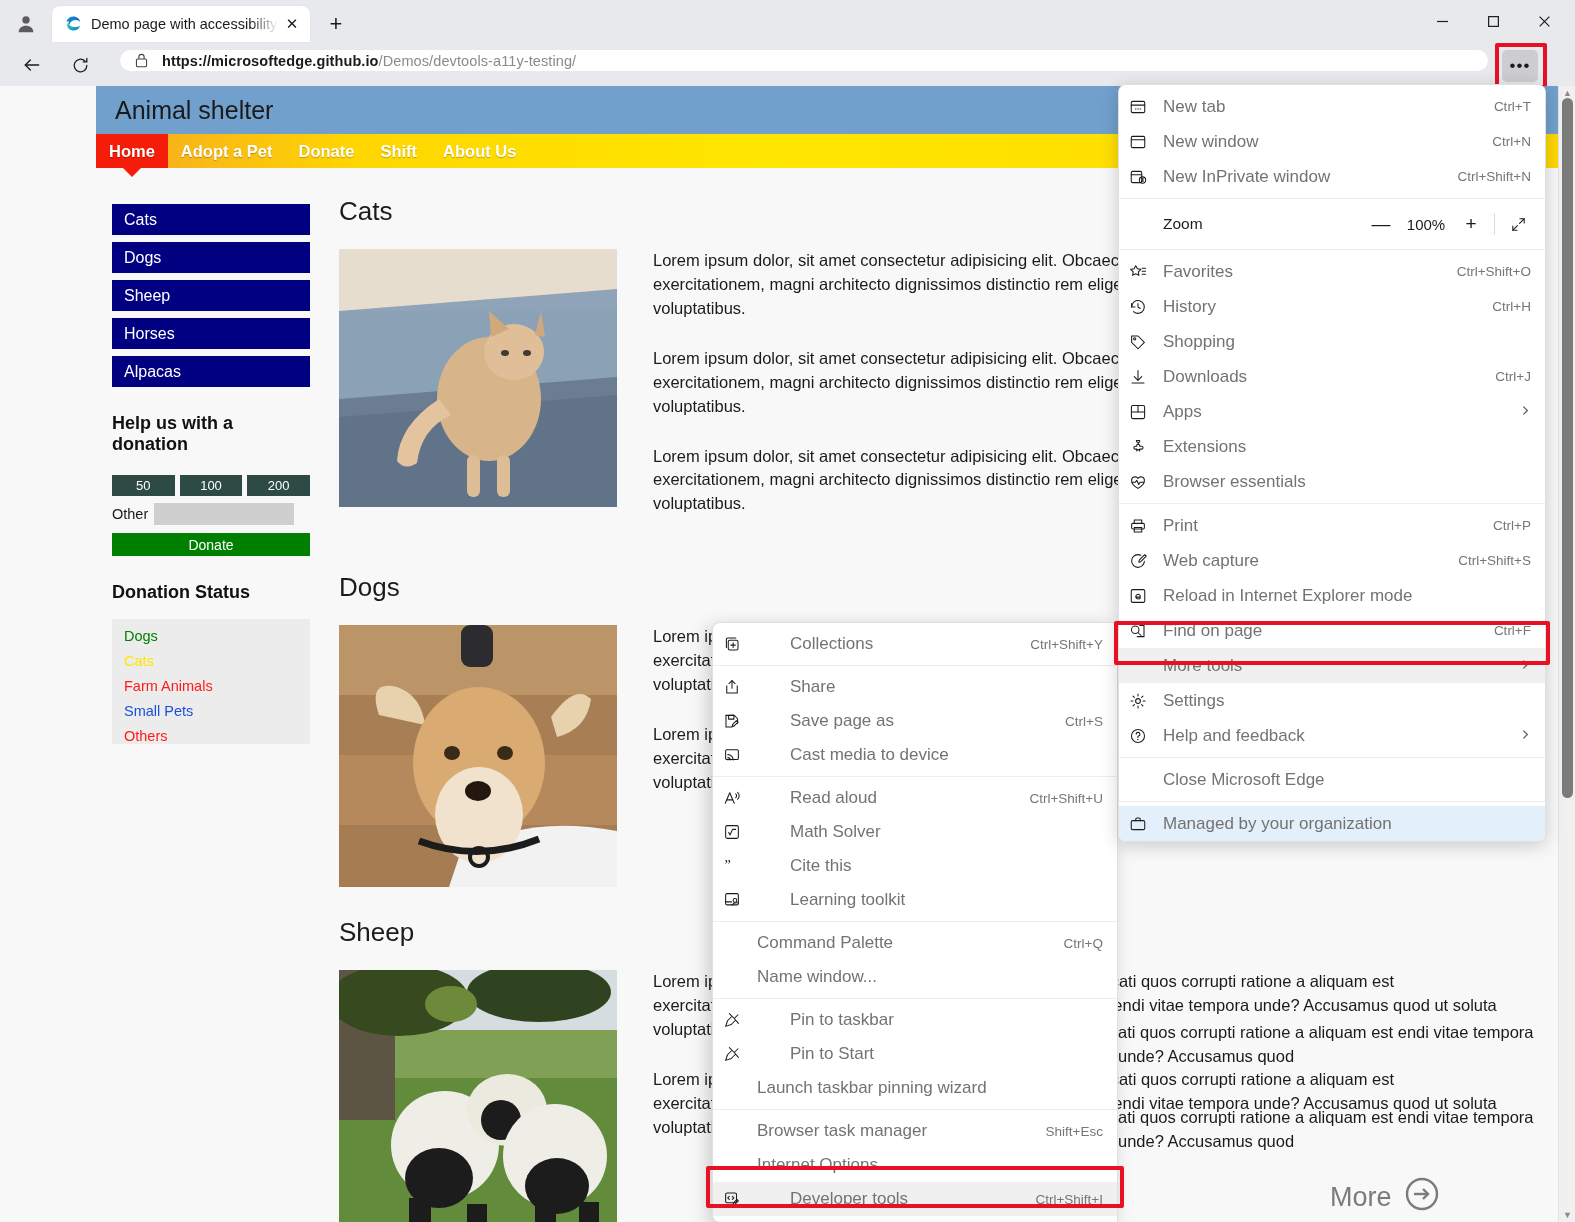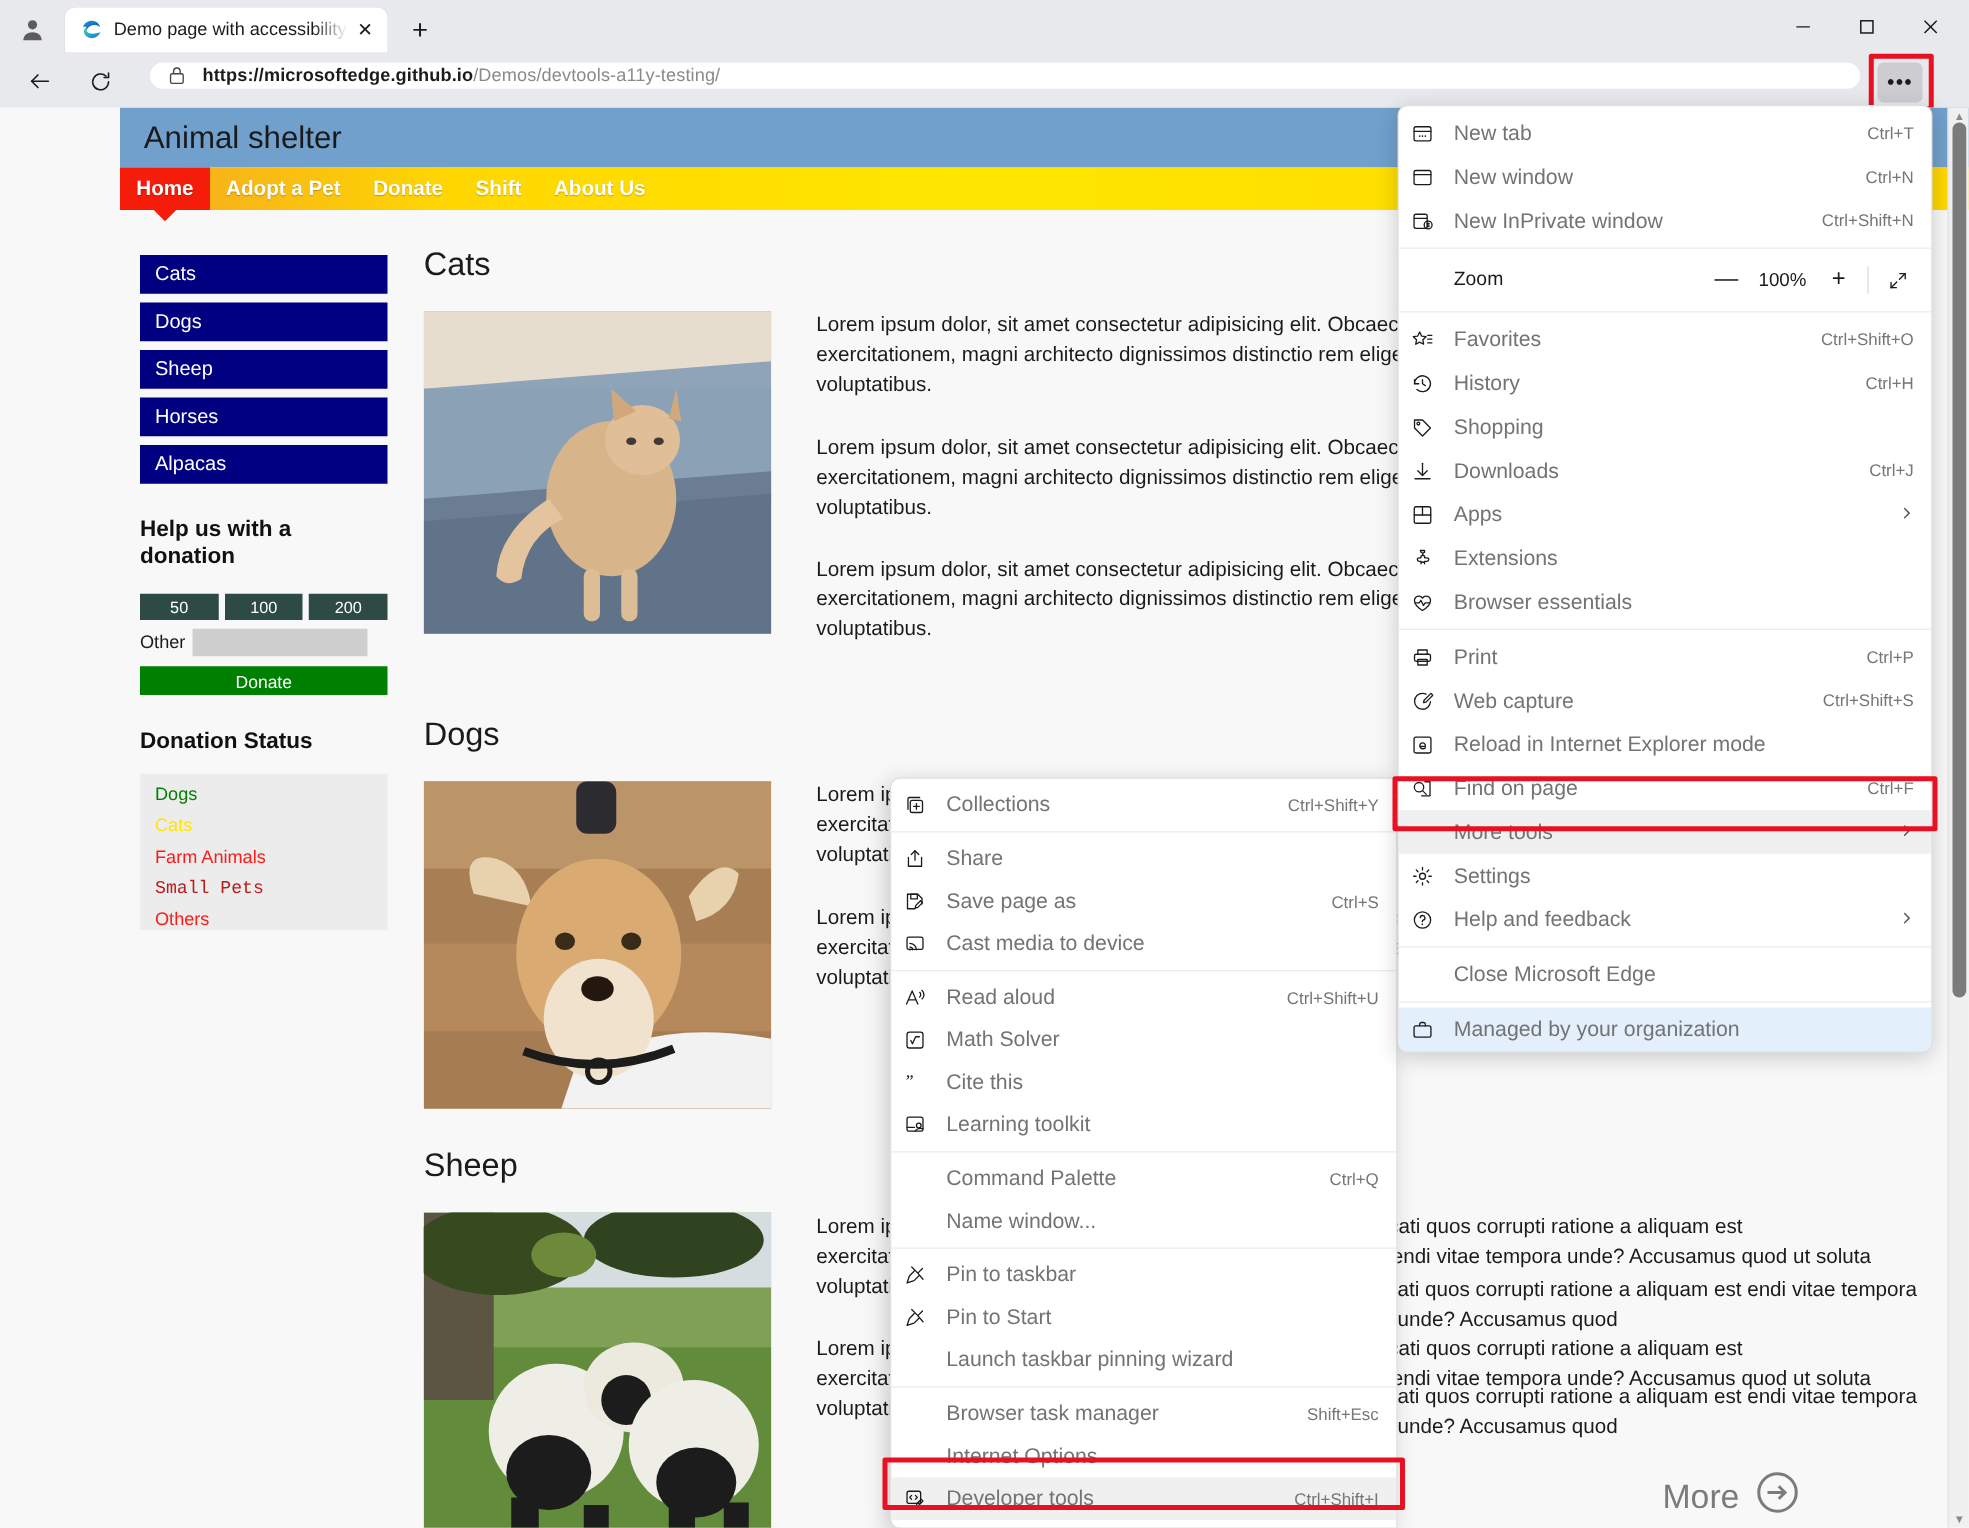--- a/index.html
+++ b/index.html
@@ -246,21 +246,21 @@
     border: 4px solid #e81123; border-radius: 2px; pointer-events: none;
   }
 
   
   #submenu {
     position: absolute; left: 712px; top: 622px; width: 406px;
     background: #ffffff; border: 1px solid #e0e0e0; border-radius: 8px 0 0 8px;
     box-shadow: -4px 4px 18px rgba(0,0,0,0.18);
     padding: 4px 0 6px 0; overflow: hidden;
   }
-  #submenu .mi { height: 34px; }
+  #submenu .mi { height: 34px; gap: 33px; }
   #devtools-highlight {
     position: absolute; left: 706px; top: 1166px; width: 418px; height: 42px;
     border: 4px solid #e81123; border-radius: 2px; pointer-events: none;
   }
 
   svg { shape-rendering: geometricPrecision; }
 </style>
 </head>
 <body>
 
@@ -396,21 +396,21 @@
         <span id="other-label">Other</span>
         <input id="other-input" type="text" value="" style="">
       </div>
       <div id="donate-btn">Donate</div>
 
       <div id="status-heading">Donation Status</div>
       <div id="status-box">
           <div class="status-item" style="color: rgb(0, 128, 0);">Dogs</div>
           <div class="status-item" style="color: rgb(255, 230, 0);">Cats</div>
           <div class="status-item" style="color: rgb(255, 26, 26);">Farm Animals</div>
-          <div class="status-item" style="color: #b91c1c; font-family: Liberation Mono, monospace;">Small Pets</div>
+          <div class="status-item" style="color: #1d4ed8;">Small Pets</div>
           <div class="status-item" style="color: rgb(255, 26, 26);">Others</div>
         </div>
     </div>
 
     <div id="page-main">
         <div class="sec-title">Cats</div>
         <div class="sec-row">
           <div class="sec-img">
             <svg class="photo" viewBox="0 0 278 258" preserveAspectRatio="none">
     <rect width="278" height="258" fill="#8fa4b8"></rect>

